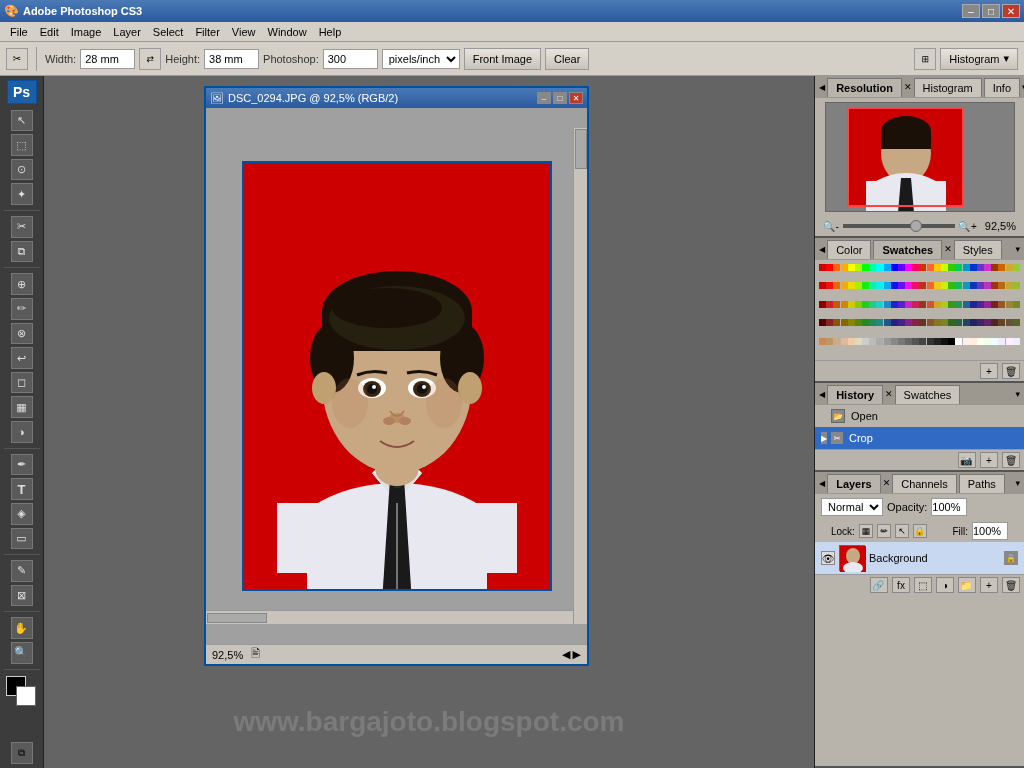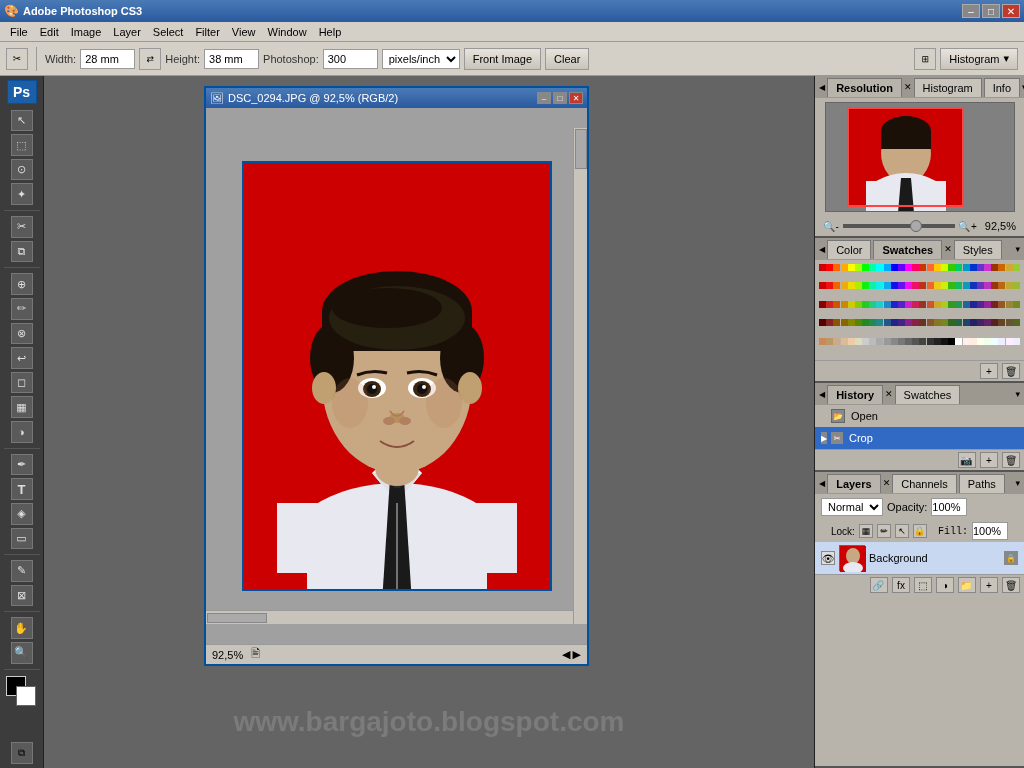--- a/index.html
+++ b/index.html
@@ -843,21 +843,21 @@
         </select>
         <span>Opacity:</span>
         <input type="text" style="width: 36px; height: 18px; border: 1px solid rgb(153, 153, 153); font-size: 11px;" value="100%">
       </div>
       <div id="lock-row">
         <span>Lock:</span>
         <div style="width:14px;height:14px;background:#c8c4bc;border:1px solid #888;display:flex;align-items:center;justify-content:center;font-size:9px;cursor:pointer;">▦</div>
         <div style="width:14px;height:14px;background:#c8c4bc;border:1px solid #888;display:flex;align-items:center;justify-content:center;font-size:9px;cursor:pointer;">✏</div>
         <div style="width:14px;height:14px;background:#c8c4bc;border:1px solid #888;display:flex;align-items:center;justify-content:center;font-size:9px;cursor:pointer;">↖</div>
         <div style="width:14px;height:14px;background:#c8c4bc;border:1px solid #888;display:flex;align-items:center;justify-content:center;font-size:9px;cursor:pointer;">🔒</div>
-        <span style="margin-left:auto;font-family:Liberation Mono, monospace;">Fill:</span>
+        <span style="margin-left:auto;">Fill:</span>
         <input type="text" style="width: 36px; height: 18px; border: 1px solid rgb(153, 153, 153); font-size: 11px;" value="100%">
       </div>
 
       <div class="layers-row" style="background:#c8d8f0;">
         <div class="layer-eye">👁</div>
         <div class="layer-thumb">
           <svg width="26" height="26" xmlns="http://www.w3.org/2000/svg">
             <rect width="26" height="26" fill="#cc0000"></rect>
             <ellipse cx="13" cy="10" rx="7" ry="8" fill="#c8a882"></ellipse>
             <ellipse cx="13" cy="22" rx="10" ry="6" fill="#e8e8f0"></ellipse>

